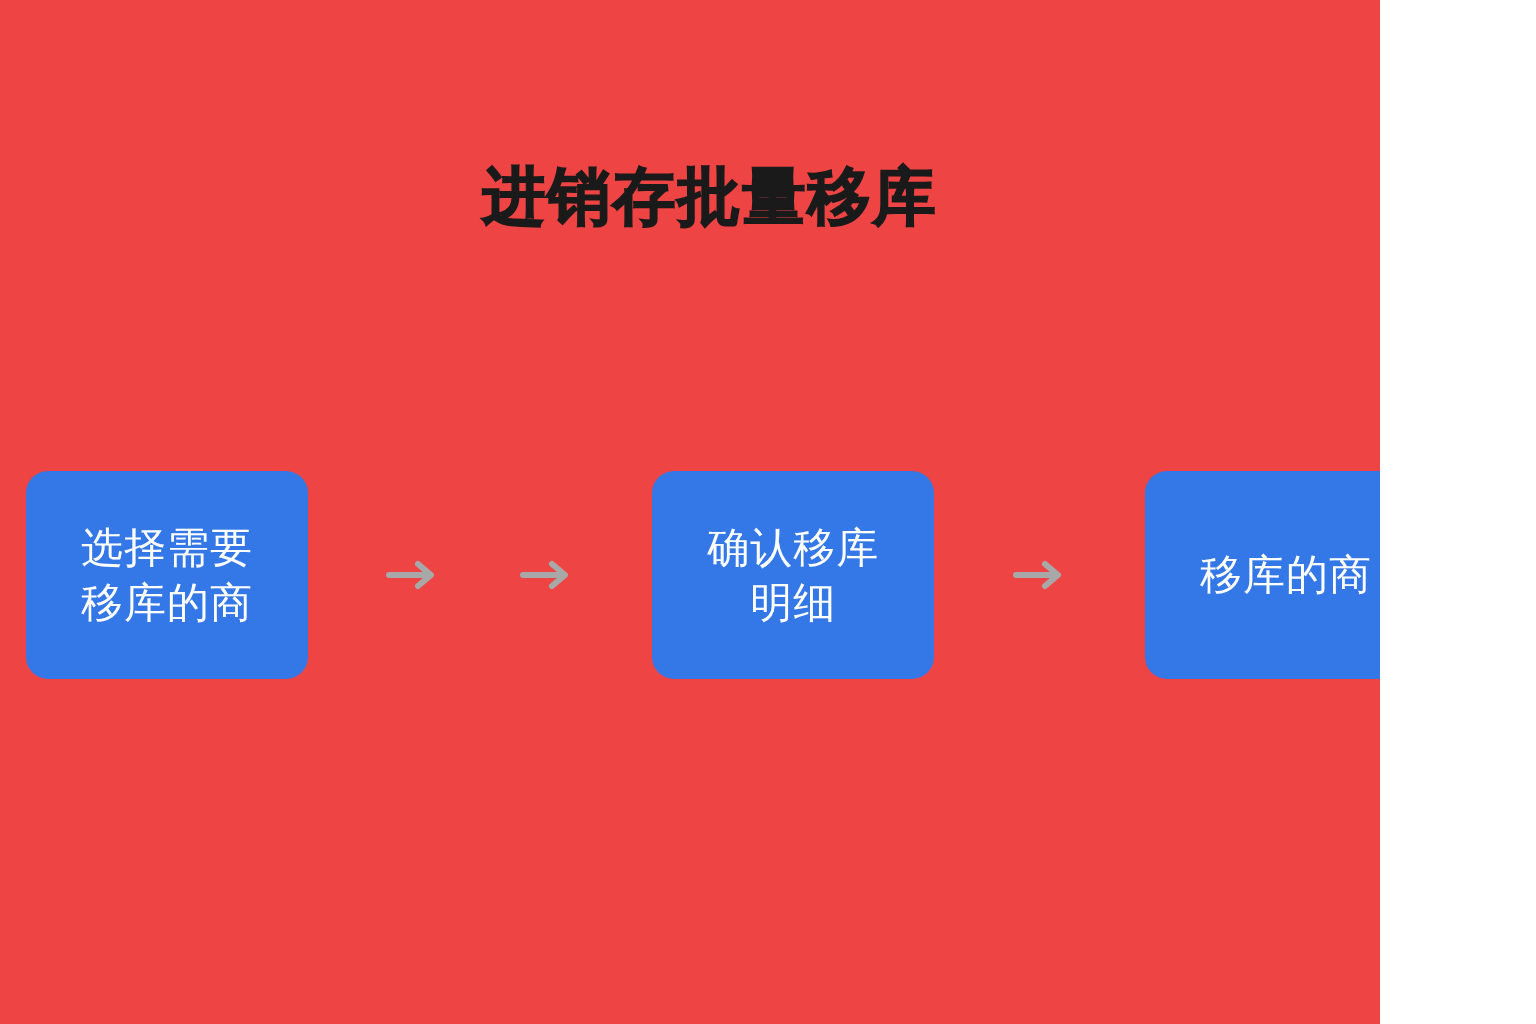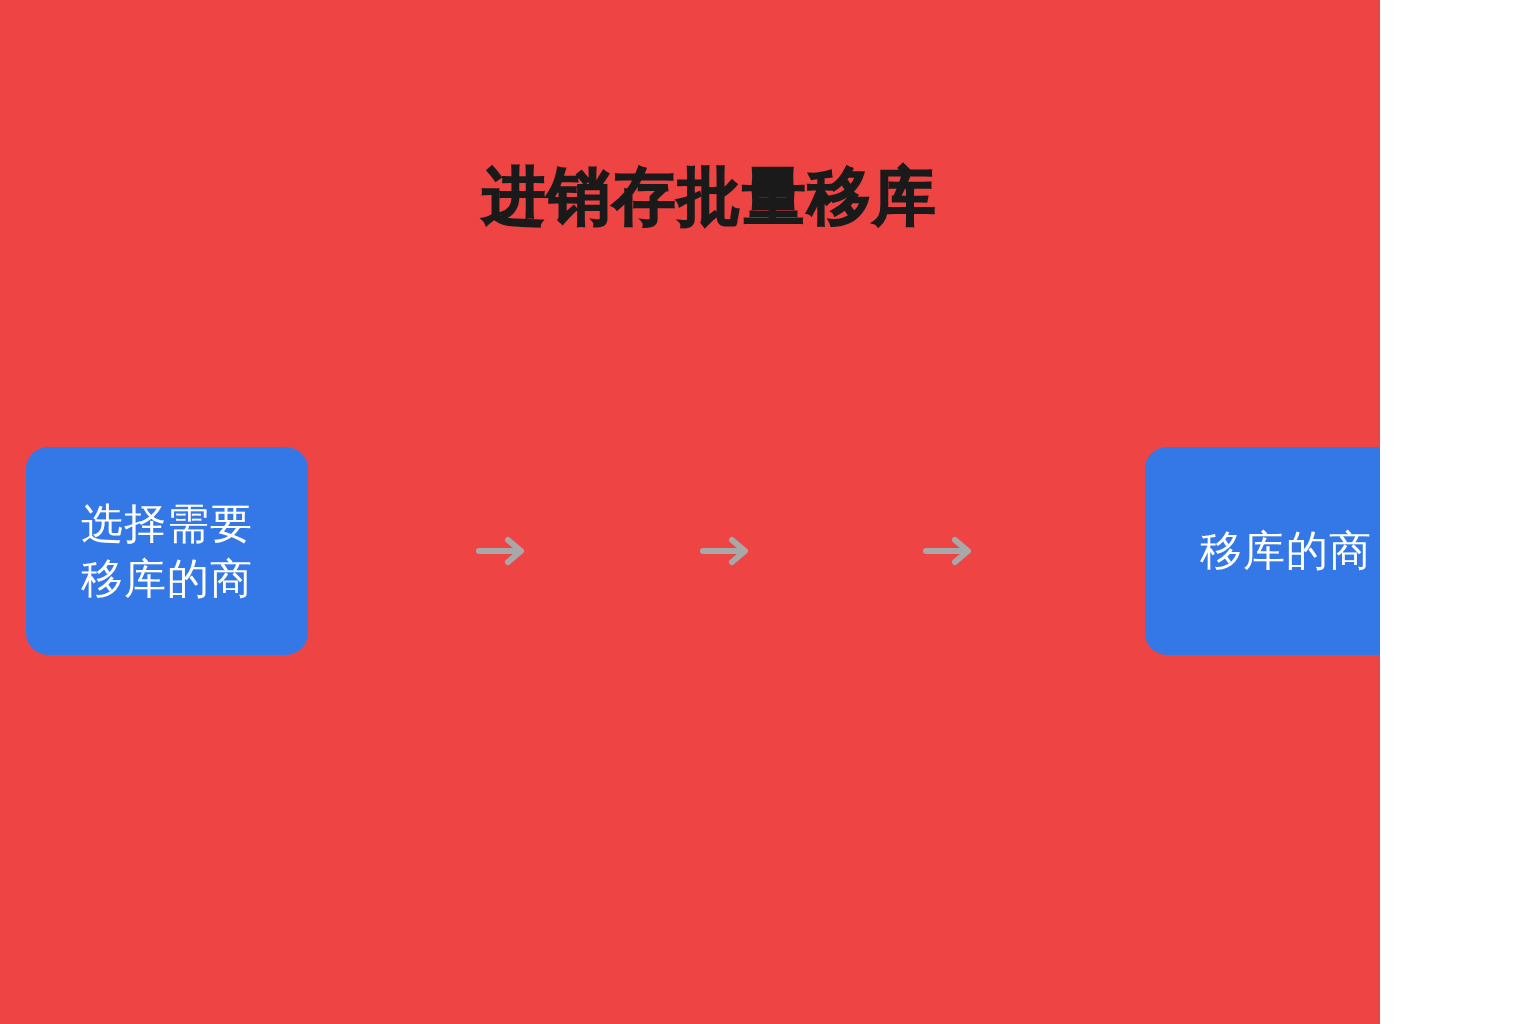--- a/index.html
+++ b/index.html
@@ -36,21 +36,21 @@
     letter-spacing: 2px;
     line-height: 1.15;
     -webkit-text-stroke: 1.6px #1a1a1a;
     white-space: nowrap;
   }
 
   
   #flow {
     position: absolute;
     left: 26px;
-    top: 447px;
+    top: 471px;
     width: 1401px;
     height: 208px;
     display: flex;
     flex-direction: row;
     align-items: center;
     justify-content: space-between;
   }
 
   .step-box {
     width: 282px;
@@ -117,20 +117,24 @@
 
     <div class="arrow">
       <svg width="56" height="34" viewBox="0 0 56 34" aria-hidden="true">
         <g fill="none" stroke="#a8a8a8" stroke-width="6" stroke-linecap="round" stroke-linejoin="round">
           <line x1="4" y1="17" x2="44" y2="17"></line>
           <polyline points="33,6 46,17 33,28"></polyline>
         </g>
       </svg>
     </div>
 
+    <div class="step-box">
+      <span class="step-label">确认移库
+明细</span>
+    </div>
 
     <div class="arrow">
       <svg width="56" height="34" viewBox="0 0 56 34" aria-hidden="true">
         <g fill="none" stroke="#a8a8a8" stroke-width="6" stroke-linecap="round" stroke-linejoin="round">
           <line x1="4" y1="17" x2="44" y2="17"></line>
           <polyline points="33,6 46,17 33,28"></polyline>
         </g>
       </svg>
     </div>
 

